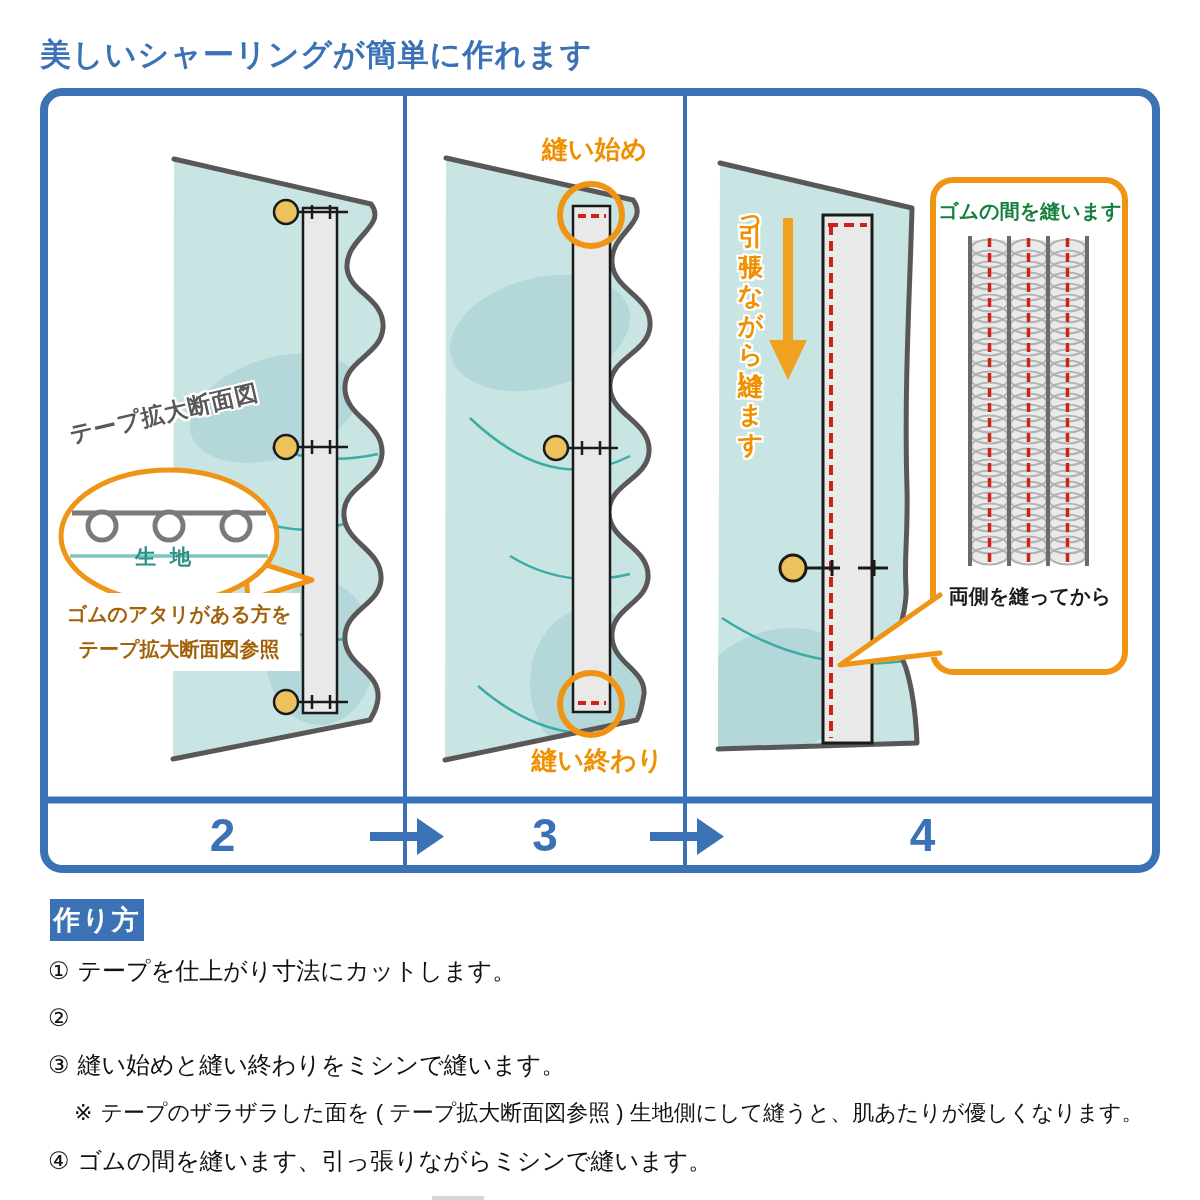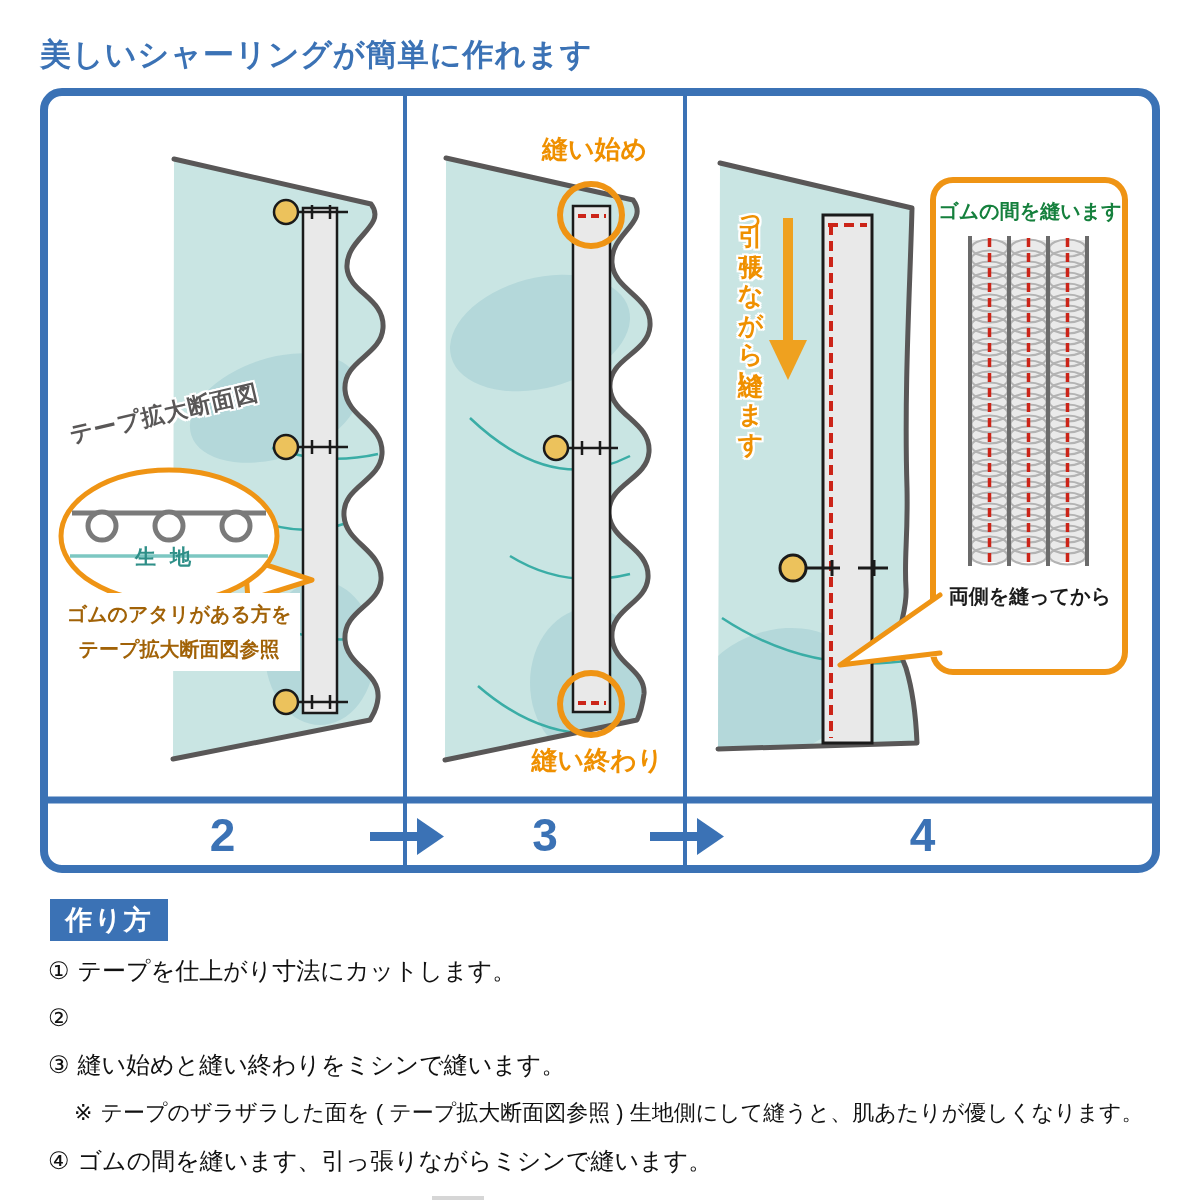--- a/index.html
+++ b/index.html
@@ -20,21 +20,21 @@
        text-shadow:-2px 0 0 #fff,2px 0 0 #fff,0 -2px 0 #fff,0 2px 0 #fff,-2px -2px 0 #fff,2px 2px 0 #fff,-2px 2px 0 #fff,2px -2px 0 #fff;}
   .kiji-label{left:70px;top:455px;width:120px;text-align:center;color:#2e8f88;font-size:21px;font-weight:bold;letter-spacing:14px;}
   .fabric-note{left:18px;top:505px;width:242px;background:#fff;text-align:center;
        font-size:20px;font-weight:bold;color:#a16207;line-height:1.75;padding:4px 0;}
   .gum-title{left:898px;top:110px;width:184px;text-align:center;font-size:20px;font-weight:bold;color:#15803d;}
   .gum-caption{left:898px;top:492px;width:184px;text-align:center;font-size:20px;font-weight:bold;color:#1a1a1a;line-height:1.6;}
   .band{left:0;top:712px;width:1120px;height:69px;display:flex;align-items:center;}
   .band .cell{display:flex;align-items:center;justify-content:center;color:#3b72b5;
        font-size:46px;font-weight:600;}
   .cell.c2{width:365px;} .cell.c3{width:280px;} .cell.c4{width:475px;}
-  .howto-badge{left:50px;top:899px;width:118px;height:42px;background:#3b72b5;color:#fff;
+  .howto-badge{left:50px;top:899px;width:94px;height:42px;background:#3b72b5;color:#fff;
        font-size:27px;font-weight:bold;display:flex;align-items:center;justify-content:center;letter-spacing:2px;}
   .steps{left:48px;top:955px;width:1120px;display:flex;flex-direction:column;gap:17px;}
   .step{display:flex;align-items:baseline;font-size:24px;color:#111;}
   .step .marker{margin-right:8px;}
   .step.note{font-size:22px;padding-left:26px;}
   .artifact{left:432px;top:1196px;width:52px;height:4px;background:#d6d6d6;}
 </style>
 </head>
 <body>
 

